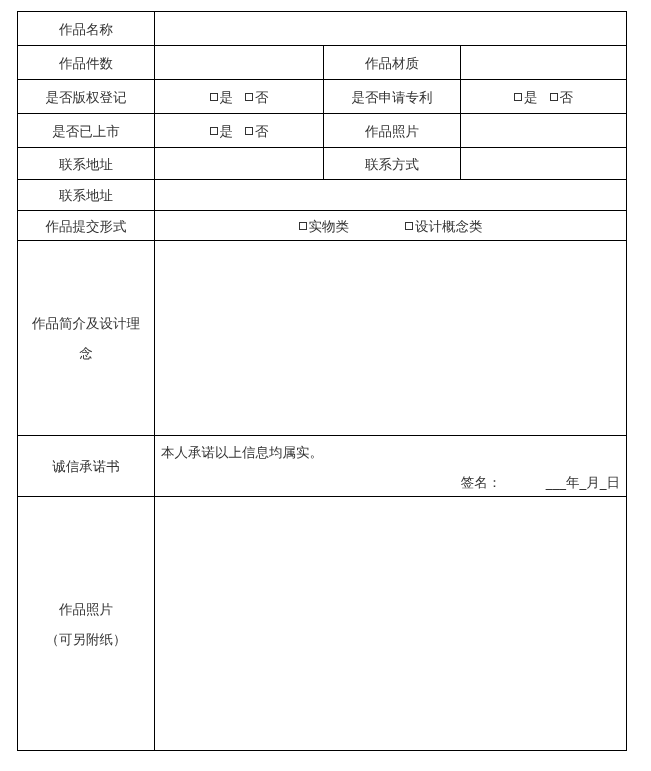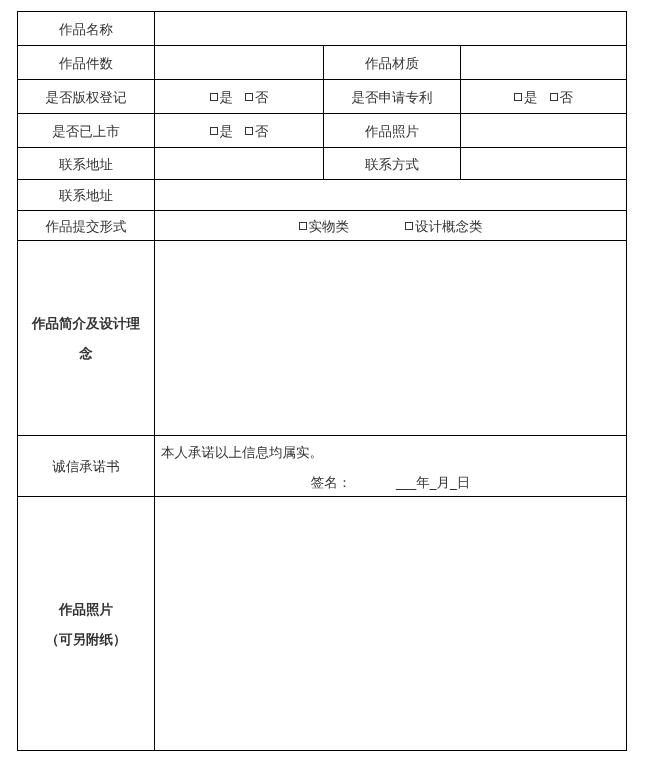--- a/index.html
+++ b/index.html
@@ -5,22 +5,22 @@
     html, body { margin: 0; padding: 0; background: #ffffff; }
     body { width: 651px; height: 771px; position: relative; overflow: hidden;
       font-family: "DejaVu Sans", "Liberation Sans", sans-serif; color: #333333; font-size: 13.5px; }
     table.form { position: absolute; left: 17px; top: 11px; width: 609px; border-collapse: collapse; table-layout: fixed; }
     table.form td { border: 1.5px solid #000000; padding: 0; text-align: center; vertical-align: middle; line-height: 20px; }
     .box { display: inline-block; width: 6px; height: 6px; border: 1px solid #333; margin-right: 2px; vertical-align: 1px; }
     .opt { display: inline-block; }
     .gap { display: inline-block; width: 12px; }
     .gap-wide { display: inline-block; width: 56px; }
     .left { text-align: left !important; vertical-align: top !important; padding: 6px 6px 0 6px !important; margin-left: 19px; }
-    .sign-line { text-align: center; margin-top: 10px; }
-    .multi { line-height: 30px !important; font-weight: bold; }
+    .sign-line { text-align: right; margin-top: 10px; }
+    .multi { line-height: 30px !important; }
   </style>
 </head>
 <body>
 
 <table class="form">
   <colgroup>
     <col style="width:137px">
     <col style="width:169px">
     <col style="width:137px">
     <col style="width:166px">

